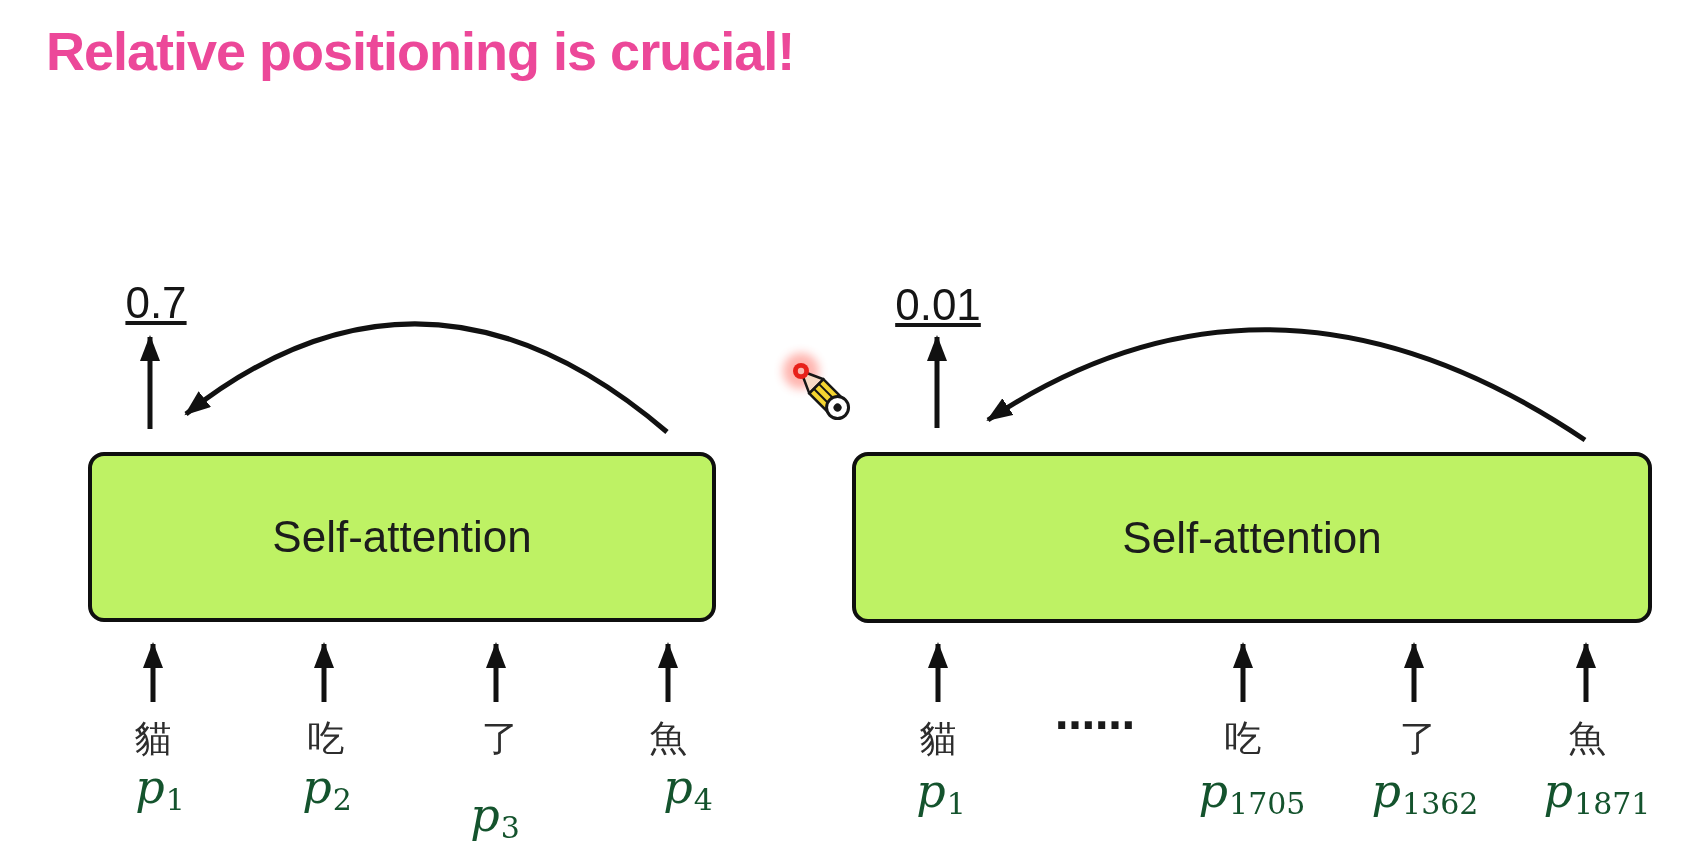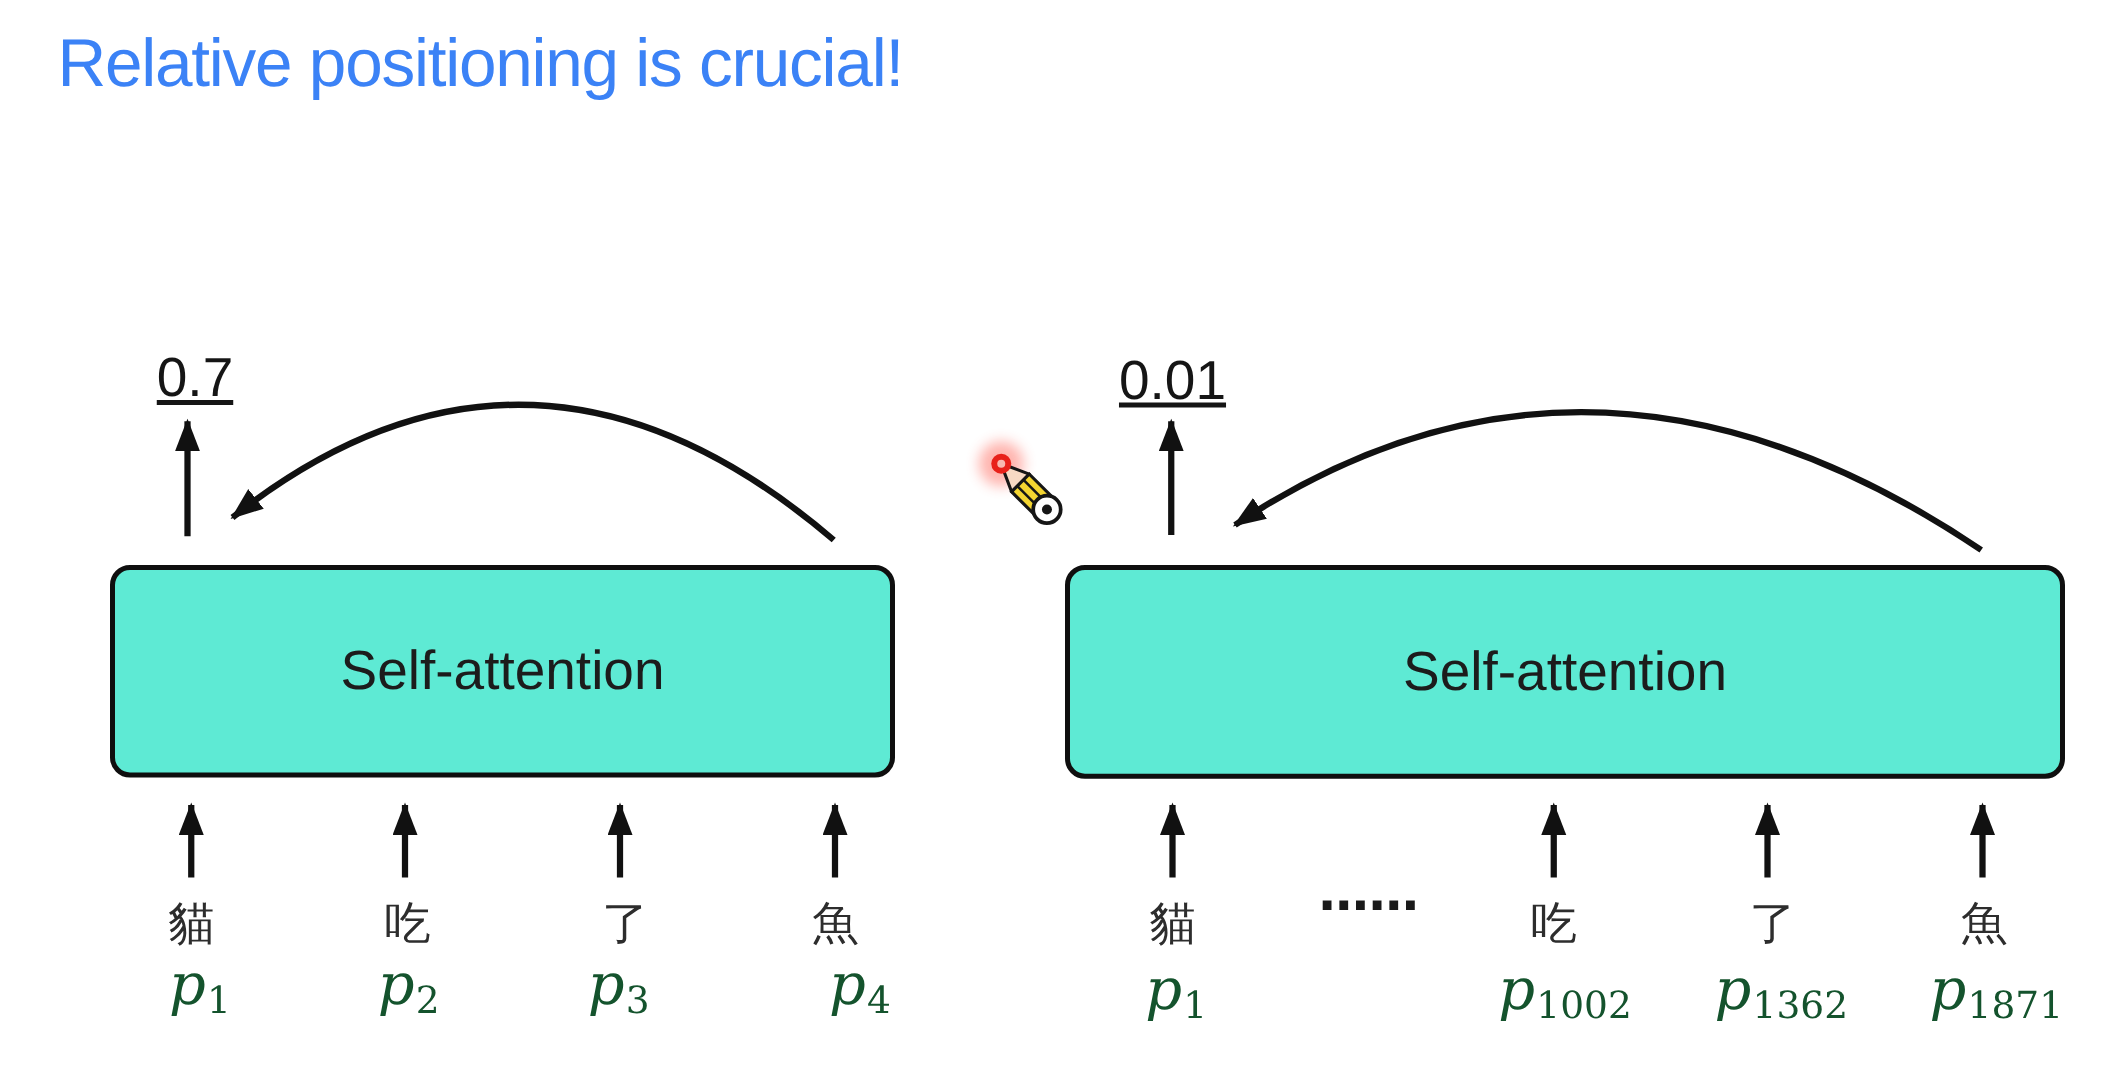--- a/index.html
+++ b/index.html
@@ -2,30 +2,30 @@
 <html><head>
 <meta charset="utf-8">
 <style>
   html,body { margin:0; padding:0; background:#ffffff; }
   .canvas {
     position:relative; width:1698px; height:852px; background:#ffffff;
     font-family:"Liberation Sans", sans-serif; overflow:hidden;
   }
   .slide-title {
     position:absolute; left:46px; top:20px;
-    font-size:54px; letter-spacing:-1px; font-weight:400; color:#3b82f6;
+    font-size:54px; letter-spacing:-1px; font-weight:700; color:#ec4899;
     white-space:nowrap;
   }
   .score {
     position:absolute; transform:translateX(-50%);
     font-size:44px; color:#151515; white-space:nowrap;text-decoration:underline;
   }
   .attn-box {
     position:absolute; box-sizing:border-box;
-    background:#5eead4; border:4px solid #0f0f0f; border-radius:16px;
+    background:#bef264; border:4px solid #0f0f0f; border-radius:16px;
     display:flex; align-items:center; justify-content:center;
   }
   .attn-box .box-label {
     font-size:44px; color:#1c1c1c; letter-spacing:0px;
   }
   .token {
     position:absolute; transform:translateX(-50%);
     font-size:37px; color:#2d2d2d; white-space:nowrap;
     font-family:"DejaVu Sans", sans-serif;
   }
@@ -99,21 +99,21 @@
   <div class="token" style="left:326px; top:714px;">吃</div>
   <div class="token" style="left:500px; top:714px;">了</div>
   <div class="token" style="left:668px; top:714px;">魚</div>
 
   <div class="pos" style="left:160px; top:764px;">
     <span class="pos-base">p</span><span class="pos-sub">1</span>
   </div>
   <div class="pos" style="left:327px; top:764px;">
     <span class="pos-base">p</span><span class="pos-sub">2</span>
   </div>
-  <div class="pos" style="left:495px; top:764px;">
+  <div class="pos" style="left:495px; top:792px;">
     <span class="pos-base">p</span><span class="pos-sub">3</span>
   </div>
   <div class="pos" style="left:667px; top:764px;margin-left:21px;">
     <span class="pos-base">p</span><span class="pos-sub">4</span>
   </div>
 
   <div class="score" style="left:938px; top:280px;text-align:center;">0.01</div>
 
   <div class="attn-box" style="left:852px; top:452px; width:800px; height:171px;">
     <span class="box-label">Self-attention</span>
@@ -122,21 +122,21 @@
   <div class="token" style="left:938px; top:714px;">貓</div>
   <div class="dots" style="left:1095px; top:692px;">……</div>
   <div class="token" style="left:1243px; top:714px;">吃</div>
   <div class="token" style="left:1418px; top:714px;">了</div>
   <div class="token" style="left:1587px; top:714px;">魚</div>
 
   <div class="pos" style="left:941px; top:768px;">
     <span class="pos-base">p</span><span class="pos-sub">1</span>
   </div>
   <div class="pos" style="left:1252px; top:768px;">
-    <span class="pos-base">p</span><span class="pos-sub">1002</span>
+    <span class="pos-base">p</span><span class="pos-sub">1705</span>
   </div>
   <div class="pos" style="left:1425px; top:768px;">
     <span class="pos-base">p</span><span class="pos-sub">1362</span>
   </div>
   <div class="pos" style="left:1597px; top:768px;">
     <span class="pos-base">p</span><span class="pos-sub">1871</span>
   </div>
 
 </div>
 

